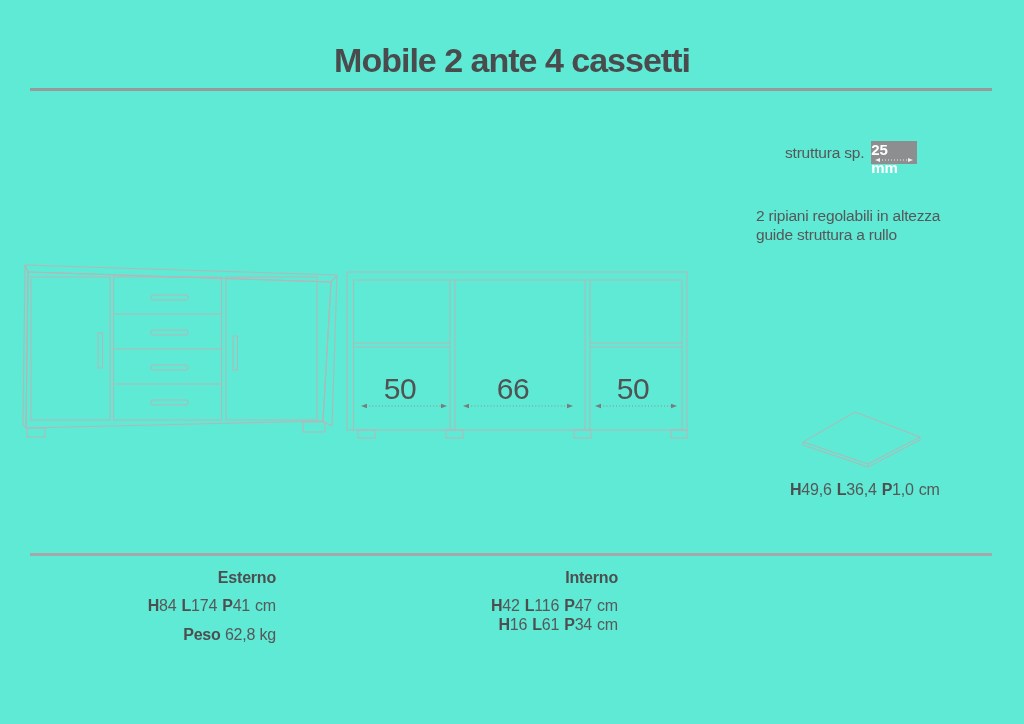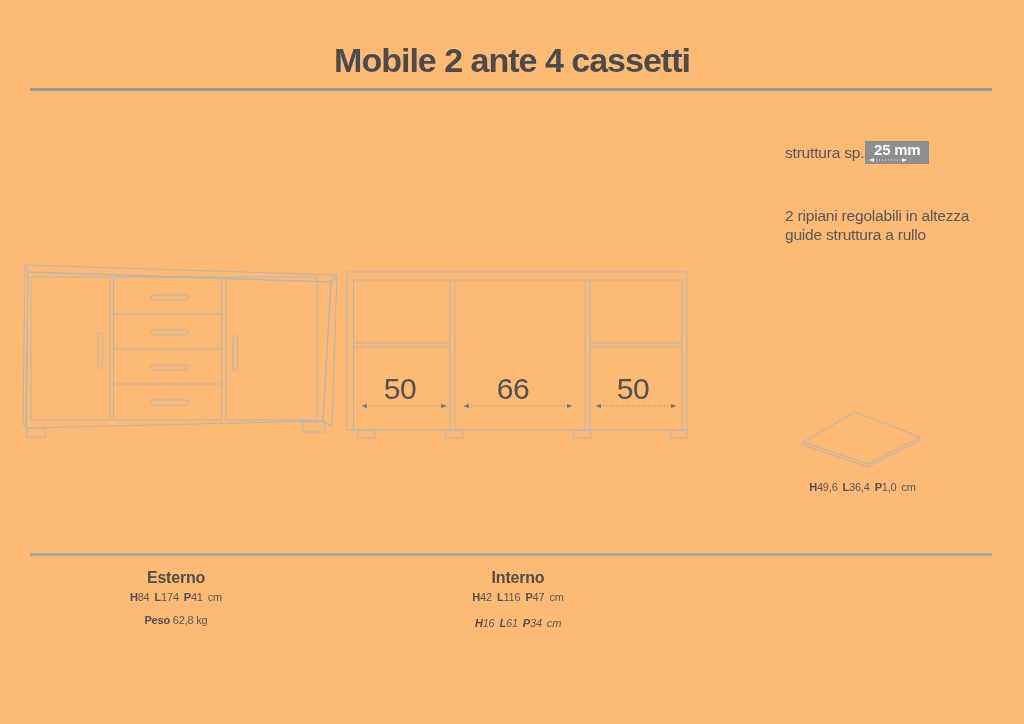--- a/index.html
+++ b/index.html
@@ -1,54 +1,54 @@
 <!DOCTYPE html>
 <html><head>
 <meta charset="utf-8">
 <style>
   html,body{margin:0;padding:0;background:#ffffff;}
   #sheet{
-    position:relative;width:1024px;height:724px;background:#fdba74;overflow:hidden;
+    position:relative;width:1024px;height:724px;background:#5eead4;overflow:hidden;
     font-family:"Liberation Sans",sans-serif;color:#525356;
   }
   .abs{position:absolute;}
   
   .page-title{
     left:0;top:41px;width:1024px;text-align:center;
     font-size:34px;font-weight:700;letter-spacing:-1px;color:#4a4b4d;
   }
   .rule{height:3px;background:#98999b;left:30px;width:962px;}
   .rule-top{top:88px;}
   .rule-bottom{top:553px;background:#a6a7a9;}
   
-  .structure-row{left:785px;top:141px;display:flex;align-items:center;gap:1px;
+  .structure-row{left:785px;top:141px;display:flex;align-items:center;gap:7px;
     font-size:15.5px;letter-spacing:-0.2px;color:#565759;}
   .badge{
     position:relative;display:inline-flex;align-items:flex-start;justify-content:center;
-    width:64px;height:23px;background:#8d8e90;color:#ffffff;font-weight:700;
+    width:46px;height:23px;background:#8d8e90;color:#ffffff;font-weight:700;
     font-size:15px;line-height:18px;letter-spacing:-0.2px;
   }
   .badge-arrows{position:absolute;left:4px;bottom:1px;}
   
-  .features{left:785px;top:207px;font-size:15.5px;line-height:18.5px;
+  .features{left:756px;top:207px;font-size:15.5px;line-height:18.5px;
     letter-spacing:-0.2px;color:#565759;}
   
-  .dimline{font-size:11px;letter-spacing:-0.2px;color:#57585a;white-space:nowrap;}
+  .dimline{font-size:16px;letter-spacing:-0.2px;color:#57585a;white-space:nowrap;}
   .dimline b{font-weight:700;color:#4d4e50;}
   .dimline .val{margin-right:5px;}
   .dimline .unit{margin-left:0px;}
   .shelf-dims{left:790px;top:481px;width:145px;text-align:center;}
-  .dims-block{text-align:center;}
+  .dims-block{text-align:right;}
   .dims-block .blk-title{font-size:16px;font-weight:700;color:#4d4e50;letter-spacing:-0.2px;}
   .esterno-block{left:76px;top:569px;width:200px;}
   .interno-block{left:418px;top:569px;width:200px;}
-  .mt2{margin-top:4px;}
+  .mt2{margin-top:10px;}
   .mt10{margin-top:11px;}
   .mt16{margin-top:17px;}
-  .mt1{margin-top:14px;font-style:italic;}
+  .mt1{margin-top:1px;}
   svg{display:block;}
   .draw{stroke:#b5b6b8;fill:none;stroke-width:1;}
   .dimtext{font-family:"Liberation Sans",sans-serif;font-size:30px;fill:#515254;letter-spacing:-0.5px;}
 </style>
 </head>
 <body>
 
 <div id="sheet">
 
   <div class="abs page-title">Mobile 2 ante 4 cassetti</div>

